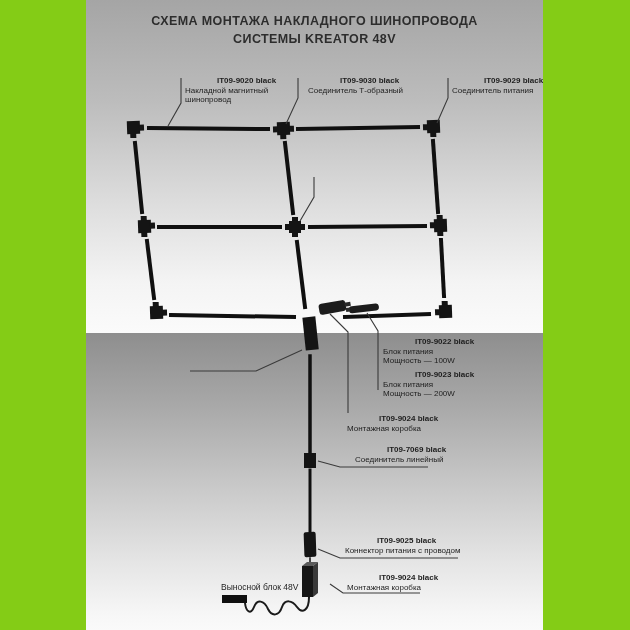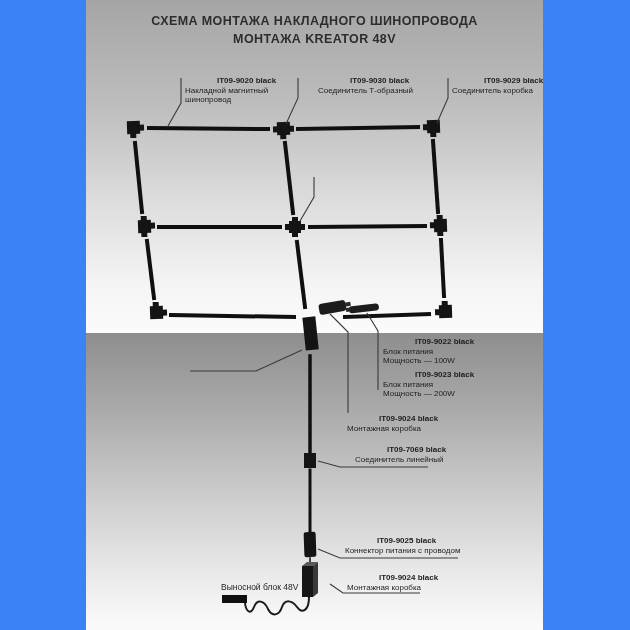--- a/index.html
+++ b/index.html
@@ -1,19 +1,19 @@
 <!DOCTYPE html>
 <html><head>
 <meta charset="utf-8">
 <style>
   html,body{margin:0;padding:0;}
   .canvas{
     position:relative;
     width:630px;height:630px;
-    background:#3b82f6;
+    background:#84cc16;
     overflow:hidden;
     font-family:"Liberation Sans", sans-serif;
   }
   .photo{
     position:absolute;left:86px;top:0;width:457px;height:630px;
     background:#fff;
   }
   .ceiling{
     position:absolute;left:0;top:0;width:457px;height:333px;
     background:linear-gradient(180deg,#a5a5a5 0%,#bcbcbc 30%,#dedede 62%,#f4f4f4 85%,#fbfbfb 100%);
@@ -46,21 +46,21 @@
 
 <div class="canvas">
 
   <div class="photo">
     <div class="ceiling"></div>
     <div class="wall"></div>
   </div>
 
   <div class="title">
     <div>СХЕМА  МОНТАЖА НАКЛАДНОГО ШИНОПРОВОДА</div>
-    <div>МОНТАЖА KREATOR 48V</div>
+    <div>СИСТЕМЫ KREATOR 48V</div>
   </div>
 
   <svg class="diagram" width="630" height="630" viewBox="0 0 630 630">
 
     <g stroke="#101010" stroke-width="4" stroke-linecap="square">
       <line x1="149" y1="128" x2="268" y2="129"></line>
       <line x1="298" y1="129" x2="418" y2="127"></line>
       <line x1="135" y1="143" x2="142" y2="212"></line>
       <line x1="285" y1="143" x2="293" y2="213"></line>
       <line x1="433" y1="141" x2="438" y2="212"></line>
@@ -163,28 +163,28 @@
       <path d="M330,584 L343,593 L420,593"></path>
     </g>
   </svg>
 
   <div class="lbl" style="left:185px;top:76px">
     <div class="pid">IT09-9020 black</div>
     <div class="pdesc">Накладной магнитный</div>
     <div class="pdesc">шинопровод</div>
   </div>
 
-  <div class="lbl" style="left:318px;top:76px">
+  <div class="lbl" style="left:308px;top:76px">
     <div class="pid">IT09-9030 black</div>
     <div class="pdesc">Соединитель Т-образный</div>
   </div>
 
   <div class="lbl" style="left:452px;top:76px">
     <div class="pid">IT09-9029 black</div>
-    <div class="pdesc">Соединитель коробка</div>
+    <div class="pdesc">Соединитель питания</div>
   </div>
 
 
 
   <div class="lbl" style="left:383px;top:337px">
     <div class="pid">IT09-9022 black</div>
     <div class="pdesc">Блок питания</div>
     <div class="pdesc">Мощность — 100W</div>
   </div>
 

